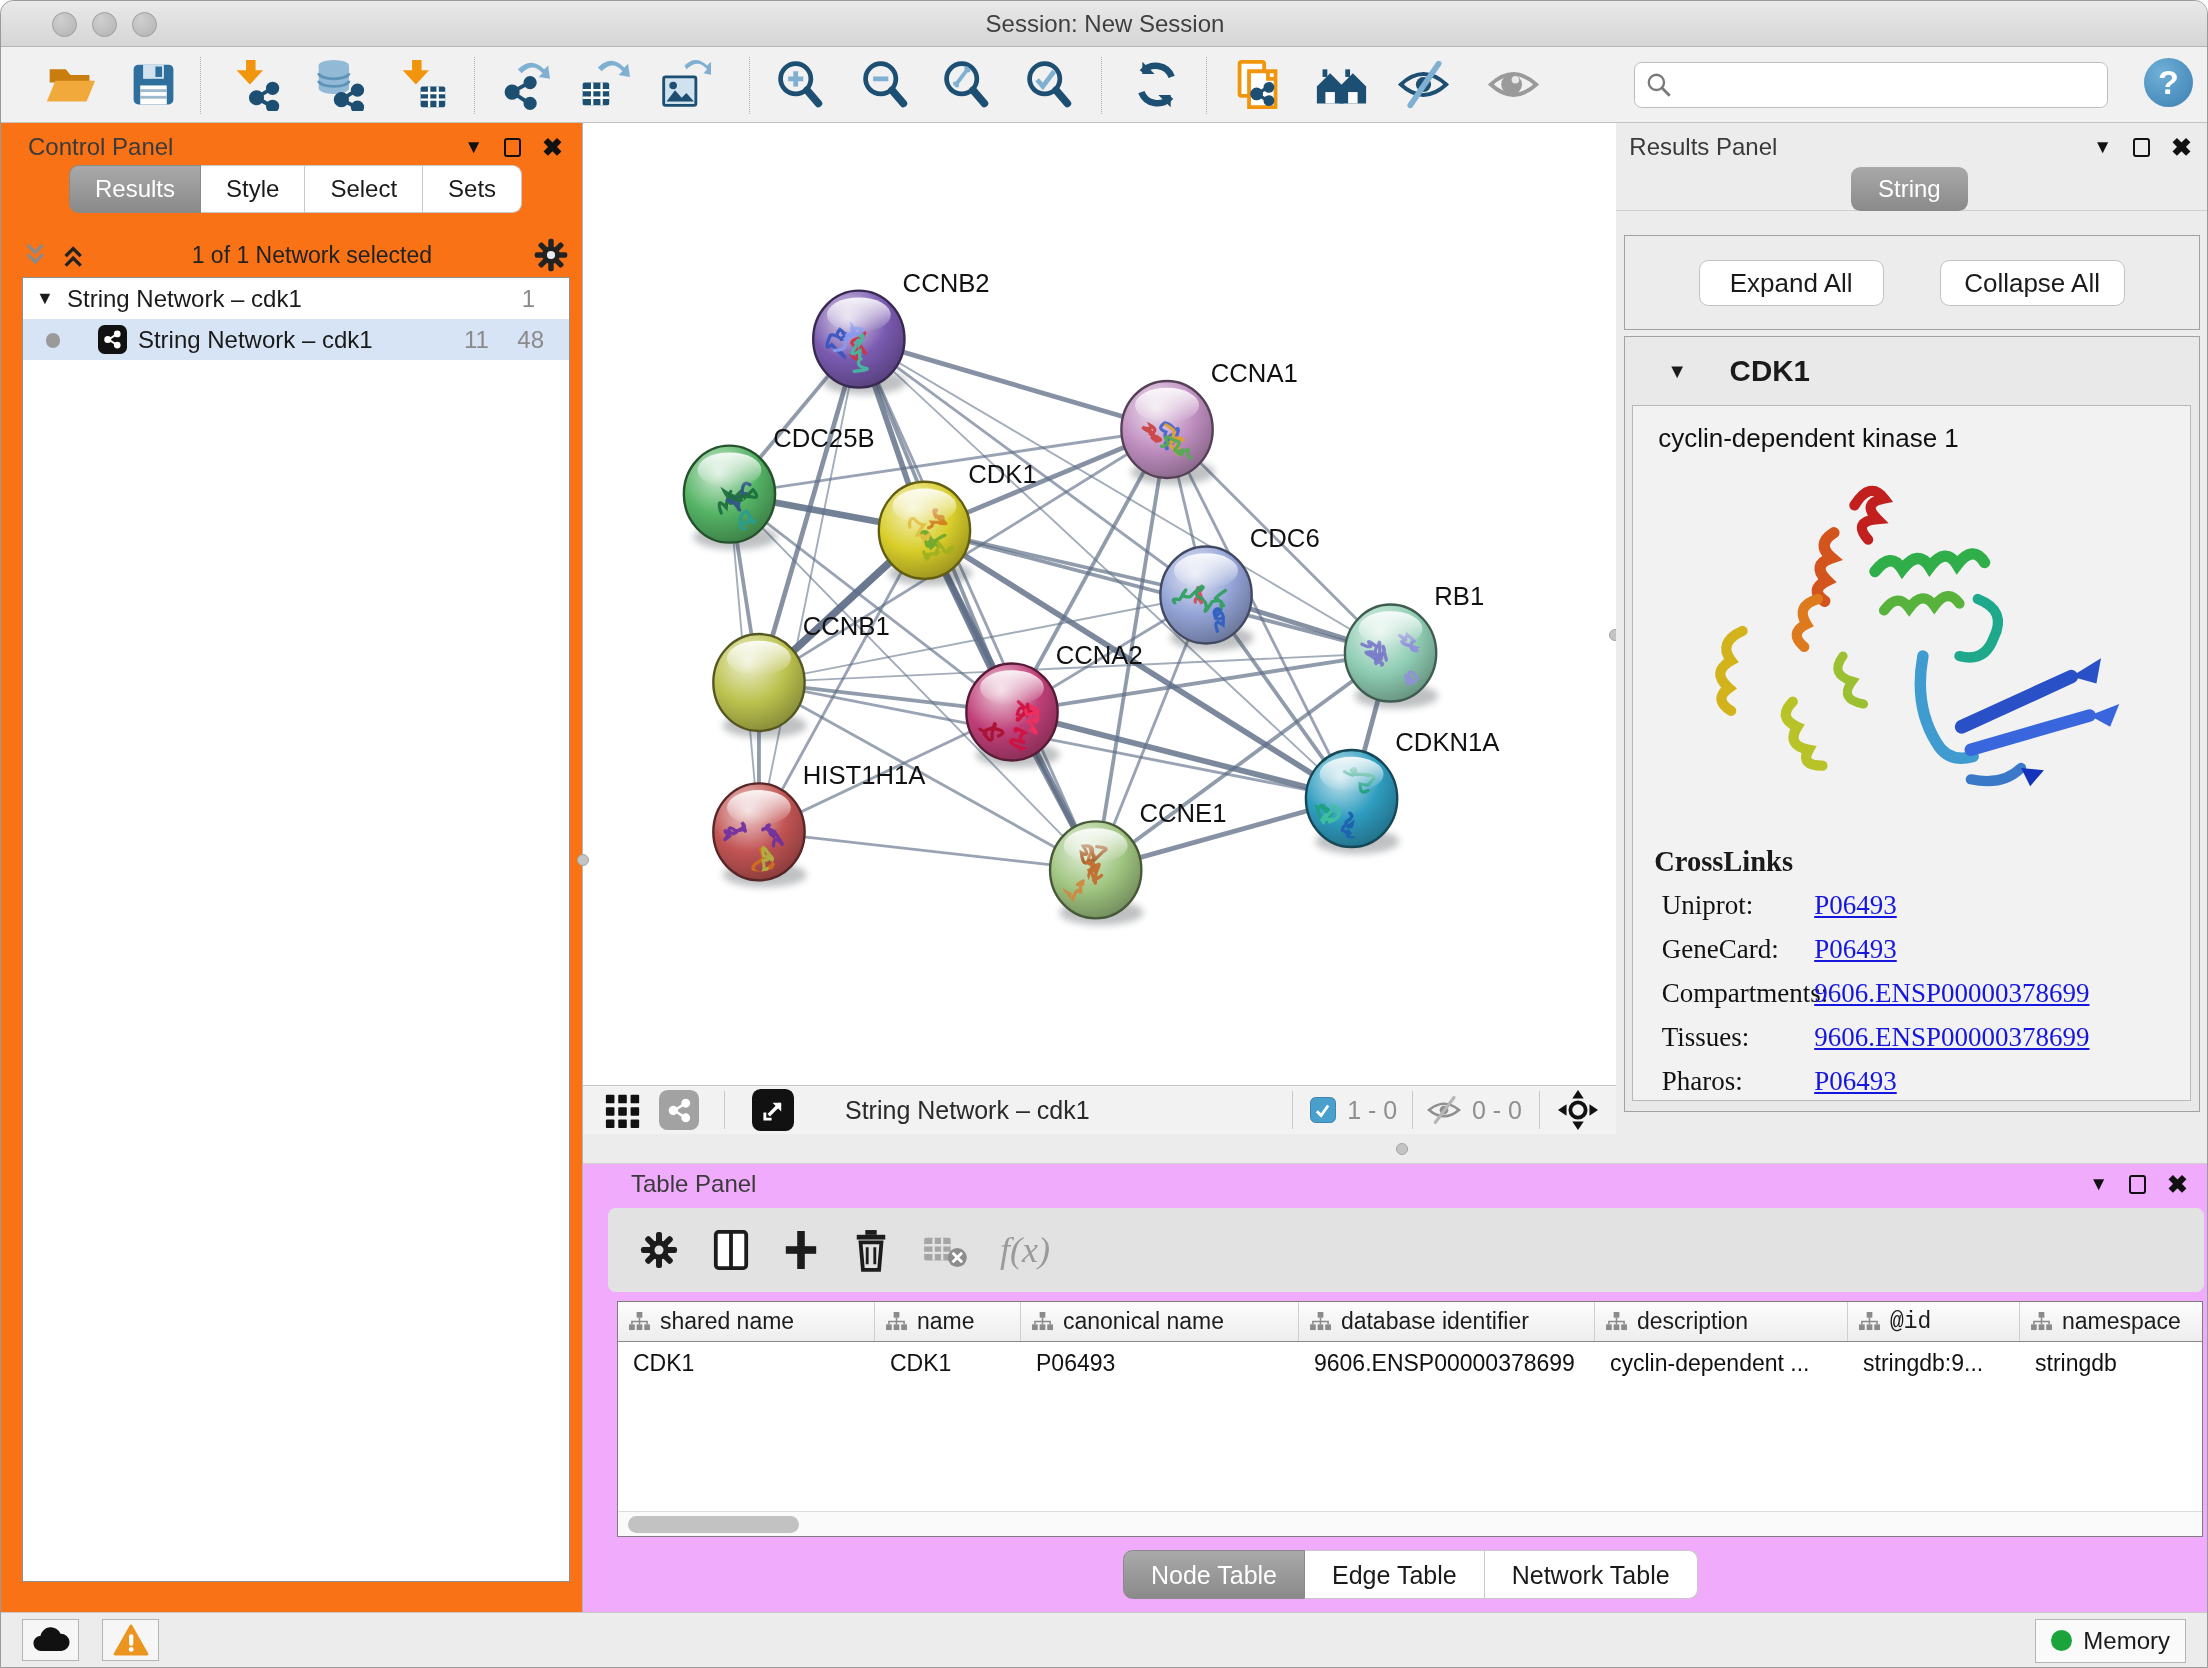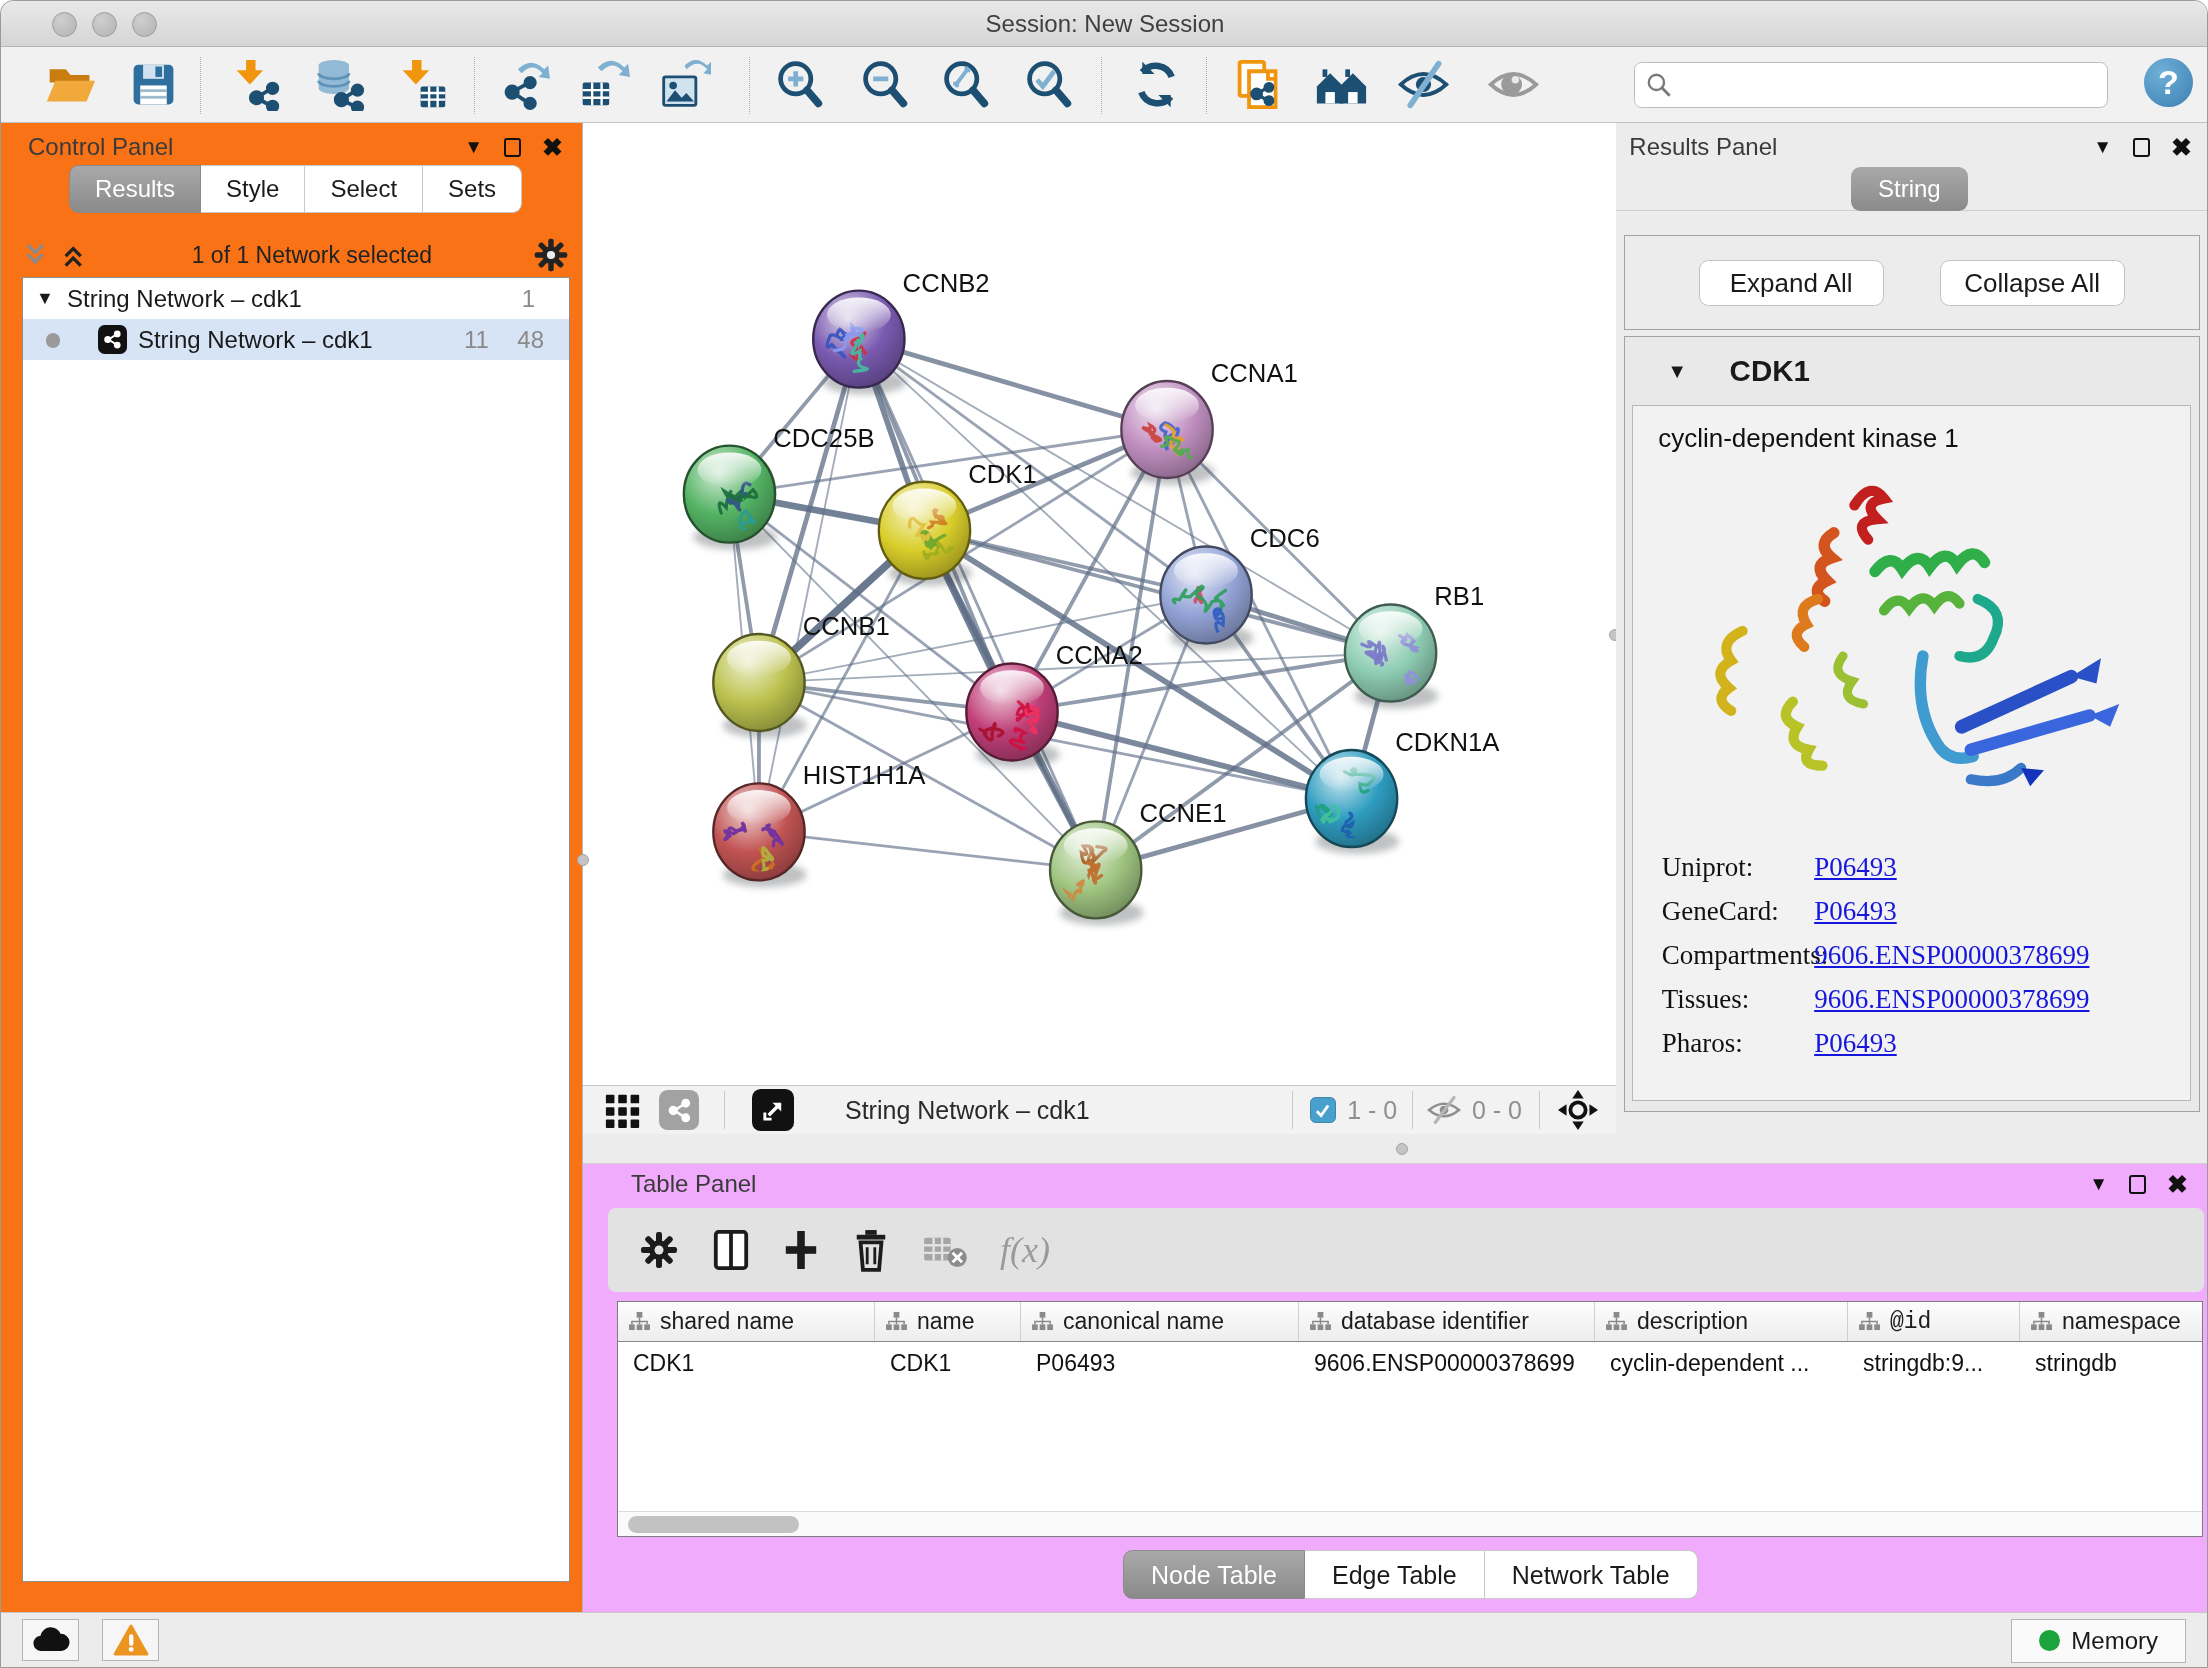--- a/index.html
+++ b/index.html
@@ -112,21 +112,21 @@
     border:1px solid #c9c9c9;border-left:none;cursor:pointer;}
   .tp-tab:first-child{border-left:1px solid #c9c9c9;border-radius:9.5px 0 0 9.5px;}
   .tp-tab:last-child{border-radius:0 9.5px 9.5px 0;}
   .tp-tab.active{background:linear-gradient(#a9a9a9,#8a8a8a);color:#fff;border-color:#8a8a8a;}
 
   
   .statusbar{position:absolute;left:0;top:1611px;width:2208px;height:57px;background:#ececec;border-top:1px solid #c9c9c9;}
   .sb-btn{position:absolute;top:5.7px;width:57px;height:42px;background:#f6f6f6;border:1.9px solid #b5b5b5;
     display:flex;align-items:center;justify-content:center;cursor:pointer;}
   .memory-btn{position:absolute;right:23px;top:5.7px;height:44px;min-width:133px;background:#fafafa;
-    border:1.9px solid #b5b5b5;display:flex;align-items:center;gap:11.4px;padding:0 27px;font-size:24px;cursor:pointer;}
+    border:1.9px solid #b5b5b5;display:flex;align-items:center;gap:11.4px;padding:0 15px;font-size:24px;cursor:pointer;}
   .mem-dot{width:21px;height:21px;border-radius:50%;background:#1ca43c;}
 </style>
 </head>
 <body>
 
 <div class="window">
 
   <div class="titlebar">
     <div class="tl-btn" style="left:51px"></div>
     <div class="tl-btn" style="left:91px"></div>
@@ -723,20 +723,21 @@
             <path d="M210 170 q-8 44 12 76 q10 18 32 12" stroke="#3f9bd0" stroke-width="10"></path>
             <path d="M252 278 q28 6 44 -10" stroke="#3a78c8" stroke-width="9"></path>
             <path d="M244 232 l96 -44" stroke="#2a50c8" stroke-width="12"></path>
             <path d="M252 252 l104 -30" stroke="#3a66dd" stroke-width="11"></path>
           </g>
           <path d="M340 188 l26 -16 -4 22z" fill="#2a50c8"></path>
           <path d="M356 222 l26 -10 -8 20z" fill="#3a66dd"></path>
           <path d="M296 268 l20 2 -12 14z" fill="#1433bb"></path>
         </svg>
         <div class="crosslinks" style="margin-top:13.3px">
+          <h3 style="padding-left:21px">CrossLinks</h3>
           <div id="crosslinks-rows">
               <div class="cl-row">
                 <span class="cl-label">Uniprot:</span>
                 <a href="#">P06493</a>
               </div>
               <div class="cl-row">
                 <span class="cl-label">GeneCard:</span>
                 <a href="#">P06493</a>
               </div>
               <div class="cl-row">

